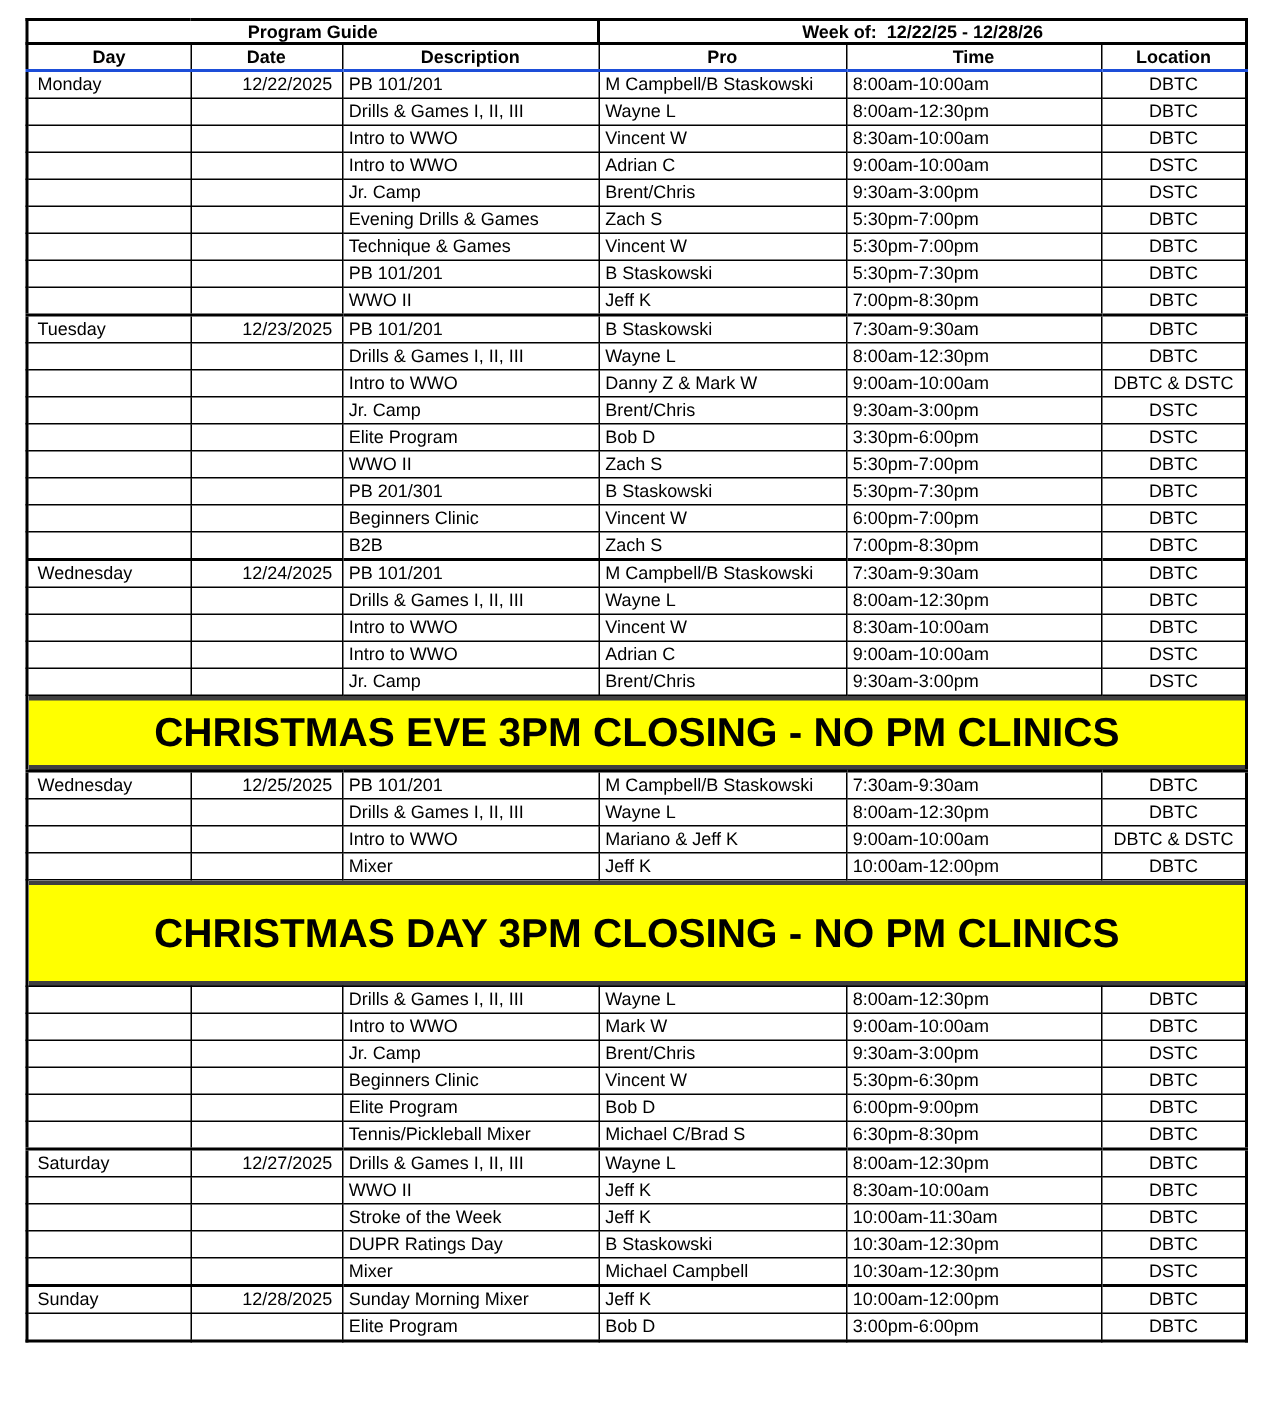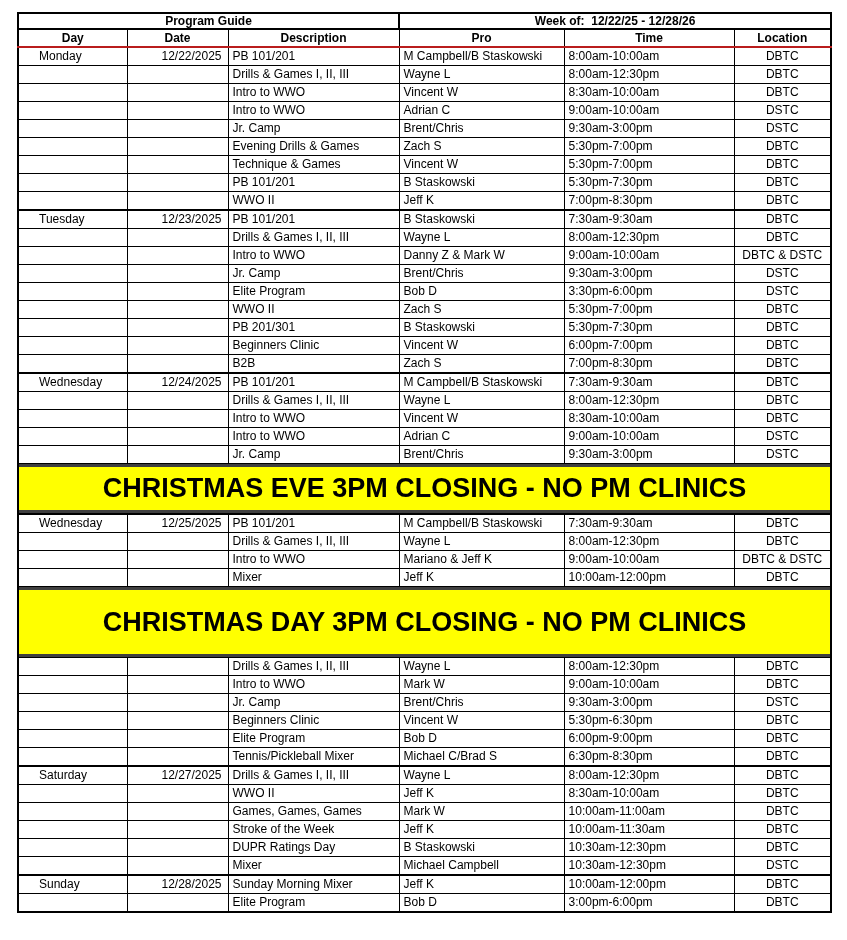--- a/index.html
+++ b/index.html
@@ -37,26 +37,26 @@
   .title-row th {
     height: 13px;
     border-top: 2px solid #000;
     border-bottom: 2px solid #000;
     border-left: 2px solid #000;
     border-right: 2px solid #000;
     font-size: 12px;
   }
   .cols-row th {
     height: 16px;
-    border-bottom: 2px solid #b91c1c;
+    border-bottom: 2px solid #1d4ed8;
     font-size: 12px;
   }
   .session-row td { height: 17px; line-height: 1.05; }
   .group-start td { border-top: 2px solid #000; }
-  .col-day  { text-align: left; padding-left: 20px; }
+  .col-day  { text-align: left; padding-left: 6px; }
   .col-date { text-align: center; padding-left: 32px; }
   .col-description, .col-pro, .col-time { text-align: left; }
   .col-location { text-align: center; }
   .banner-cell { padding: 0; background: #404040; }
   .banner-inner {
     margin: 3px 0;
     display: flex;
     align-items: center;
     justify-content: center;
     font-weight: bold;
@@ -381,28 +381,20 @@
           <td class="col-day"></td>
           <td class="col-date"></td>
           <td class="col-description">WWO II</td>
           <td class="col-pro">Jeff K</td>
           <td class="col-time">8:30am-10:00am</td>
           <td class="col-location">DBTC</td>
         </tr>
         <tr class="session-row">
           <td class="col-day"></td>
           <td class="col-date"></td>
-          <td class="col-description">Games, Games, Games</td>
-          <td class="col-pro">Mark W</td>
-          <td class="col-time">10:00am-11:00am</td>
-          <td class="col-location">DBTC</td>
-        </tr>
-        <tr class="session-row">
-          <td class="col-day"></td>
-          <td class="col-date"></td>
           <td class="col-description">Stroke of the Week</td>
           <td class="col-pro">Jeff K</td>
           <td class="col-time">10:00am-11:30am</td>
           <td class="col-location">DBTC</td>
         </tr>
         <tr class="session-row">
           <td class="col-day"></td>
           <td class="col-date"></td>
           <td class="col-description">DUPR Ratings Day</td>
           <td class="col-pro">B Staskowski</td>

